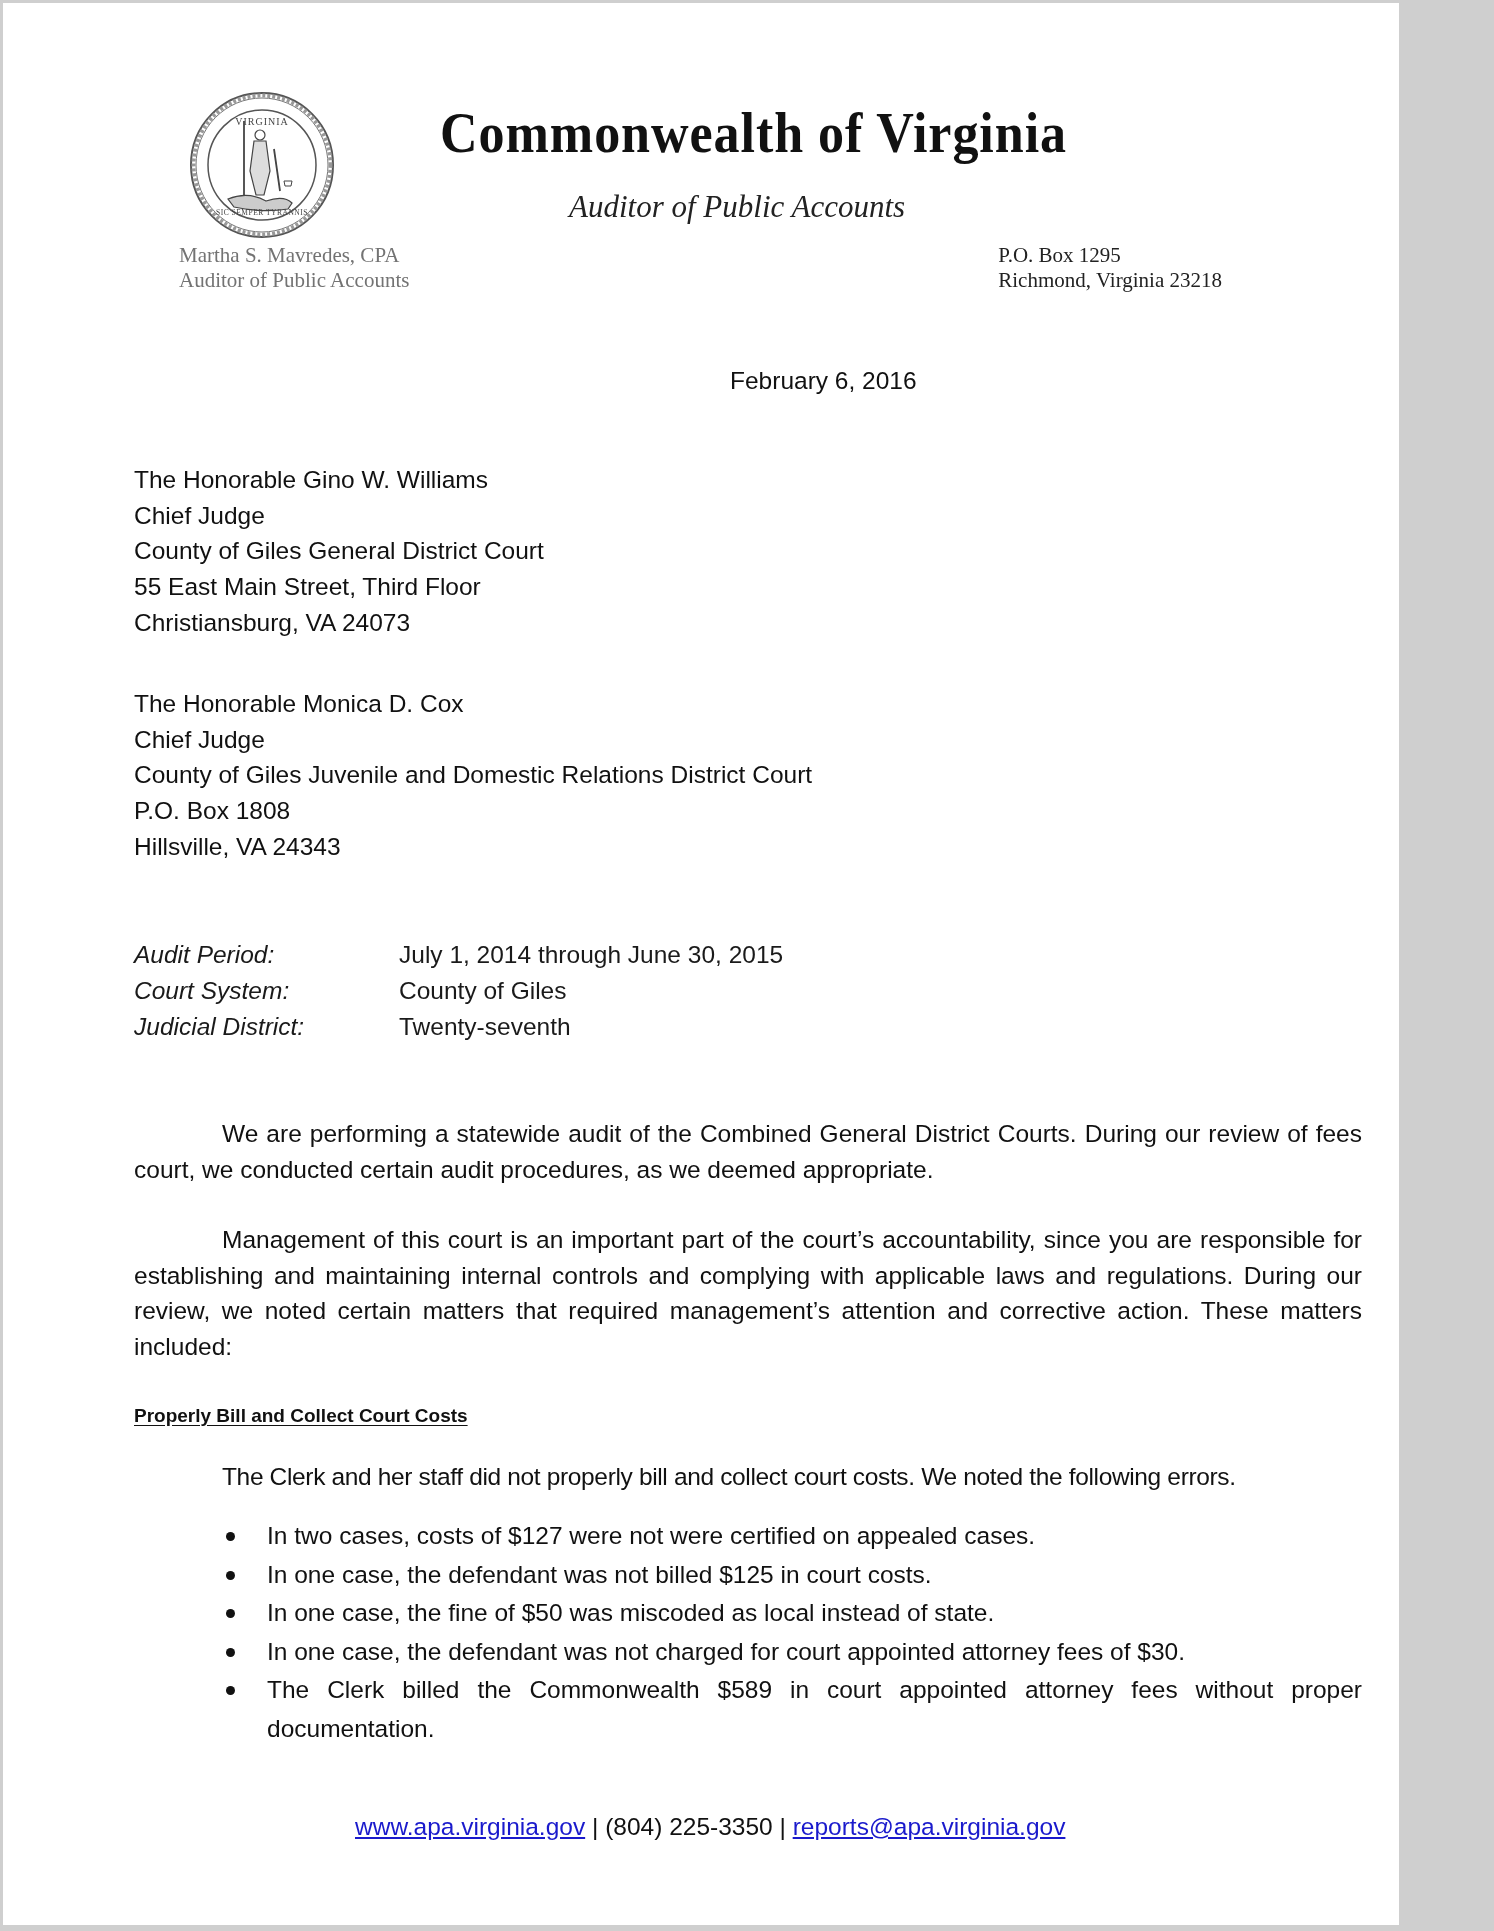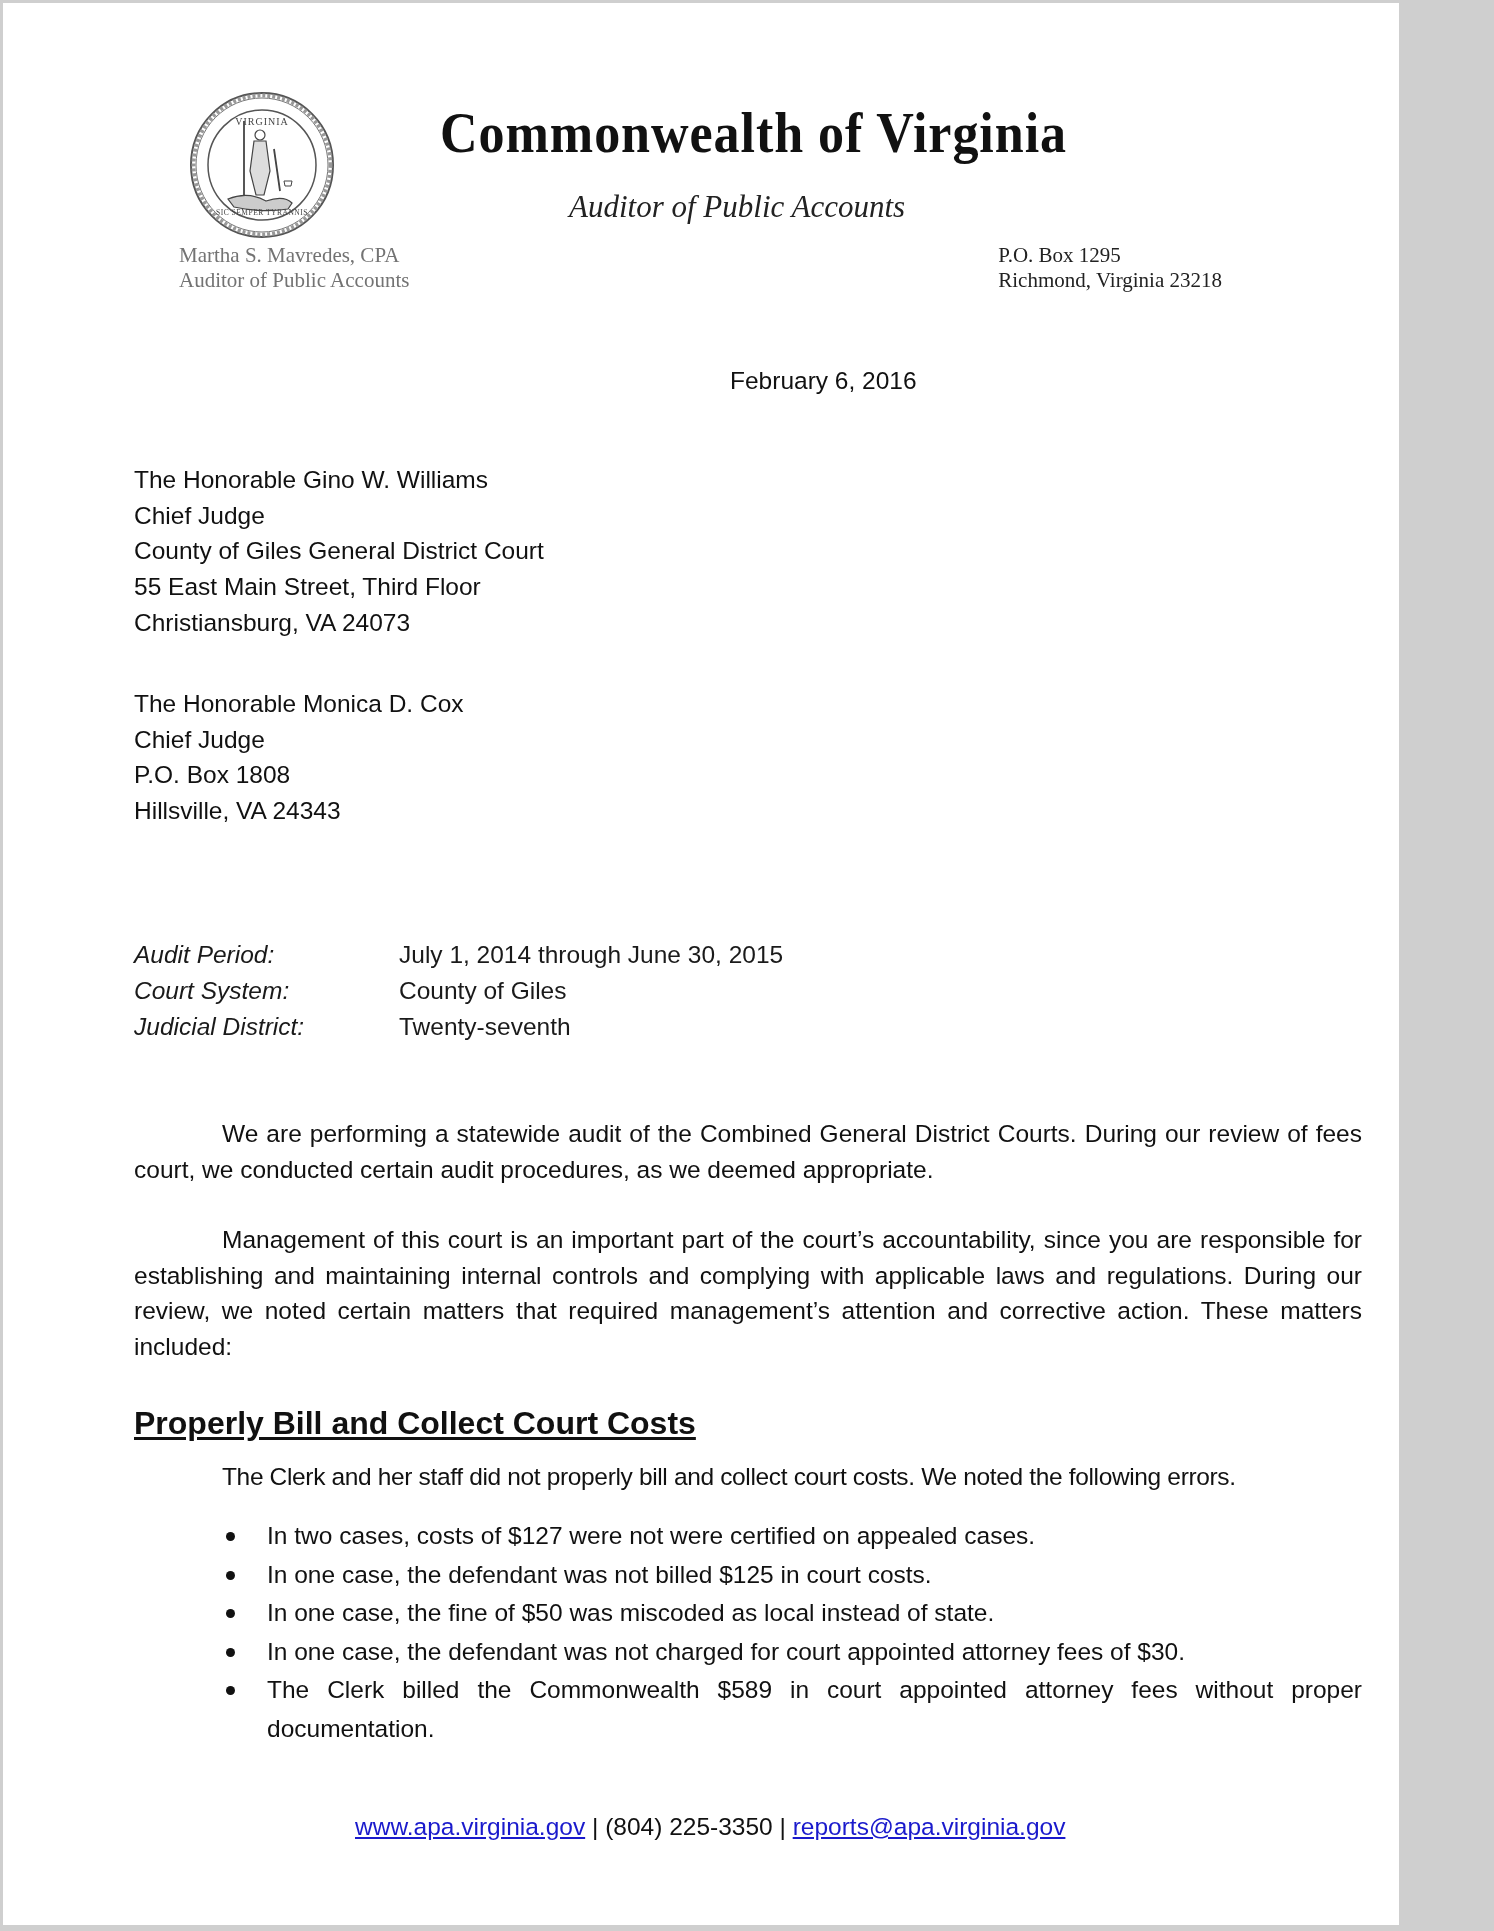--- a/index.html
+++ b/index.html
@@ -44,21 +44,21 @@
 
   .para {
     position: absolute; left: 131px; width: 1228px;
     font-size: 24.5px; line-height: 35.6px; text-align: justify; color: #111;
   }
   .para .indent { display: inline-block; width: 88px; }
   .para1 { top: 1113px; text-align-last: left; }
   .para2 { top: 1219px; }
 
   .heading {
-    left: 131px; top: 1402px; font-size: 32px; font-weight: bold;
+    left: 131px; top: 1402px; font-size: 19px; font-weight: bold;
     text-decoration: underline; text-underline-offset: 3px; color: #111;
   }
   .clerk { left: 219px; top: 1456px; font-size: 24.5px; line-height: 36px; letter-spacing: -0.35px; }
 
   .bullets { position: absolute; left: 131px; top: 1514px; width: 1228px; margin: 0; padding: 0; list-style: none; }
   .bullets li {
     position: relative; padding-left: 133px; font-size: 24.5px;
     line-height: 38.6px; color: #111; text-align: justify;
   }
   .bullets li .dot {
@@ -113,20 +113,21 @@
     <div>The Honorable Gino W. Williams</div>
     <div>Chief Judge</div>
     <div>County of Giles General District Court</div>
     <div>55 East Main Street, Third Floor</div>
     <div>Christiansburg, VA  24073</div>
   </div>
 
   <div class="abs txt addr" style="top:683px;">
     <div>The Honorable Monica D. Cox</div>
     <div>Chief Judge</div>
+    <div>County of Giles Juvenile and Domestic Relations District Court</div>
     <div>P.O. Box 1808</div>
     <div>Hillsville, VA 24343</div>
   </div>
 
   <div class="meta-row" style="top:934px;">
     <span class="label">Audit Period:</span>
     <span class="value">July 1, 2014 through June 30, 2015</span>
   </div>
   <div class="meta-row" style="top:970px;">
     <span class="label">Court System:</span>

